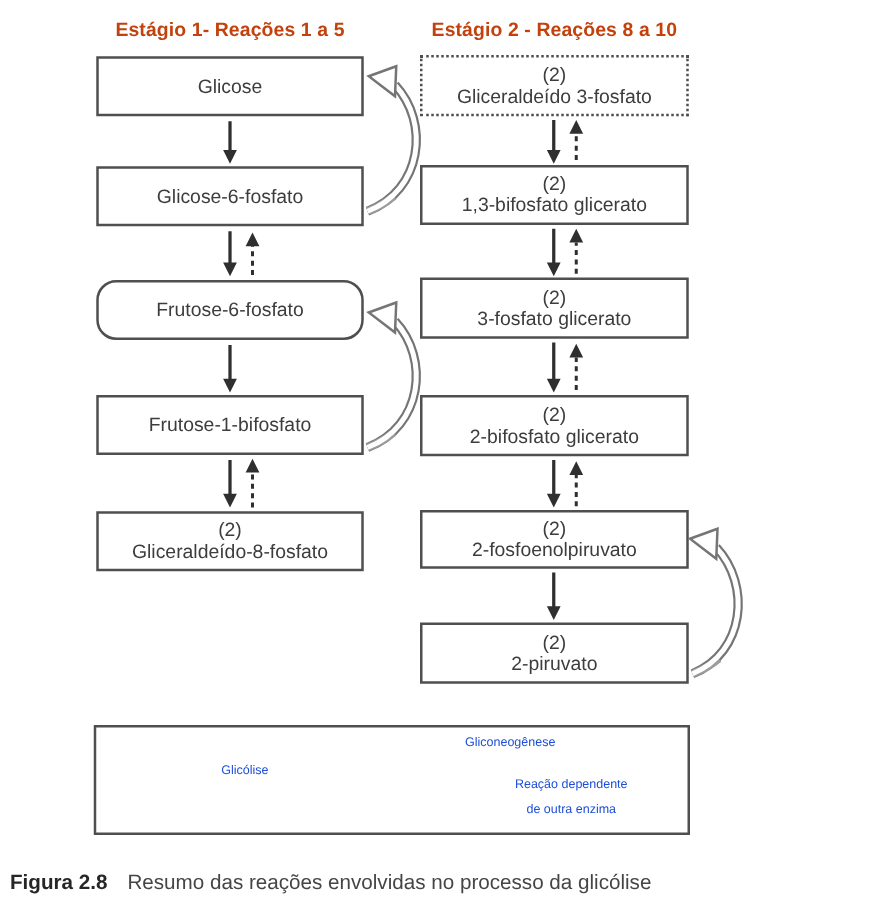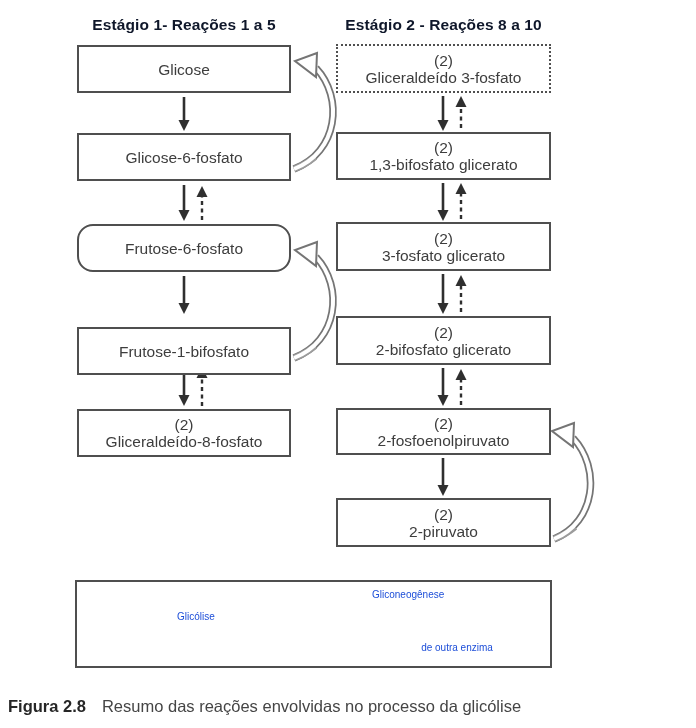--- a/index.html
+++ b/index.html
@@ -2,21 +2,21 @@
 <html><head>
 <meta charset="utf-8">
 <style>
   html,body{margin:0;padding:0;background:#fff;}
   .page{
     position:relative;width:696px;height:728px;background:#ffffff;
     font-family:"Liberation Sans","DejaVu Sans",sans-serif;overflow:hidden;
   }
   .overlay{position:absolute;left:0;top:0;width:696px;height:728px;pointer-events:none;}
   .stage-title{
-    position:absolute;font-size:15.5px;font-weight:700;color:#0f172a;
+    position:absolute;font-size:15.5px;font-weight:700;color:#c2410c;
     text-align:center;letter-spacing:0.1px;
   }
   .box{
     position:absolute;border:2px solid #4f4f4f;background:#ffffff;
     display:flex;flex-direction:column;align-items:center;justify-content:center;
     font-size:15.5px;line-height:17px;color:#3d3d3d;text-align:center;z-index:2;
   }
   .box.dotted{border-style:dotted;}
   .lcol{left:77px;width:210px;}
   .rcol{left:336px;width:211px;}
@@ -116,21 +116,21 @@
 
   <div class="box lcol" style="top:45px;height:44px;">
     <span>Glicose</span>
   </div>
   <div class="box lcol" style="top:133px;height:44px;">
     <span>Glicose-6-fosfato</span>
   </div>
   <div class="box lcol" style="top:224px;height:44px;border-radius:16px;">
     <span>Frutose-6-fosfato</span>
   </div>
-  <div class="box lcol" style="top:316px;height:44px;margin-top:11px;">
+  <div class="box lcol" style="top:316px;height:44px;">
     <span>Frutose-1-bifosfato</span>
   </div>
   <div class="box lcol" style="top:409px;height:44px;">
     <span>(2)</span>
     <span>Gliceraldeído-8-fosfato</span>
   </div>
 
   <div class="box rcol dotted" style="top:44px;height:45px;">
     <span>(2)</span>
     <span>Gliceraldeído 3-fosfato</span>
@@ -153,21 +153,21 @@
   </div>
   <div class="box rcol" style="top:498px;height:45px;">
     <span>(2)</span>
     <span>2-piruvato</span>
   </div>
 
   <div class="legend-box"></div>
   <div class="legend-label" style="left:177px;top:611px;">Glicólise</div>
   <div class="legend-label" style="left:372px;top:589px;">Gliconeogênese</div>
   <div class="legend-label legend-two-line" style="left:372px;top:618px;width:170px;">
-    <br>
+    <span>Reação dependente</span><br>
     <span>de outra enzima</span>
   </div>
 
   <div class="caption">
     <span class="cap-label">Figura 2.8</span><span>Resumo das reações envolvidas no processo da glicólise</span>
   </div>
 
 </div>
 
 </body></html>

